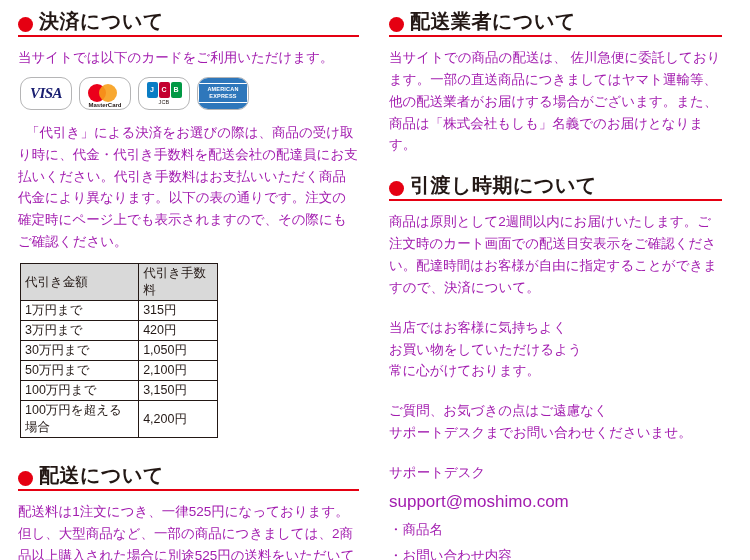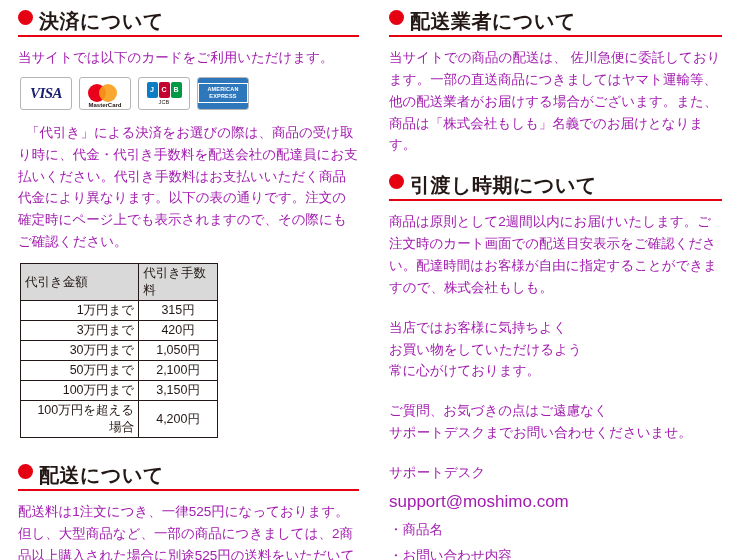--- a/index.html
+++ b/index.html
@@ -24,21 +24,21 @@
   .col {
     box-sizing: border-box;
     width: 375px;
     padding: 10px 18px 0 18px;
   }
   .col-left { padding-left: 18px; padding-right: 16px; }
   .col-right { padding-left: 14px; padding-right: 28px; }
 
   .sec-head {
     display: flex;
-    align-items: flex-start;
+    align-items: flex-end;
     border-bottom: 2px solid #e50012;
     padding-bottom: 3px;
     margin-bottom: 10px;
   }
   .sec-head .bullet {
     width: 15px;
     height: 15px;
     border-radius: 50%;
     background: #e50012;
     margin-right: 6px;
@@ -65,21 +65,21 @@
   
   .cards {
     display: flex;
     gap: 7px;
     margin: 8px 0 12px 2px;
   }
   .card {
     width: 52px;
     height: 33px;
     border: 1px solid #b5b5b6;
-    border-radius: 3px;
+    border-radius: 11px;
     background: #ffffff;
     display: flex;
     align-items: center;
     justify-content: center;
     overflow: hidden;
     box-sizing: border-box;
   }
   .card-visa {
     color: #1a1f71;
     font-style: italic;
@@ -155,22 +155,22 @@
     padding: 1px 4px;
     height: 18px;
     box-sizing: border-box;
   }
   table.fee th {
     background: #d9d9d9;
     font-weight: normal;
     text-align: left;
     font-size: 12.5px;
   }
-  table.fee td { text-align: center; }
-  table.fee td.amt-left { text-align: right; margin-top: 37px; }
+  table.fee td { text-align: left; }
+  table.fee td.amt-left { text-align: left; margin-top: 37px; }
 
   .mono-link { font-size: 17px; line-height: 1.62; }
 </style>
 </head>
 <body>
 
 <div class="page">
 
   <div class="col col-left">
 
@@ -261,21 +261,21 @@
       <span class="title">配送業者について</span>
     </div>
     <p class="body-text">当サイトでの商品の配送は、 佐川急便に委託しております。一部の直送商品につきましてはヤマト運輸等、他の配送業者がお届けする場合がございます。また、商品は「株式会社もしも」名義でのお届けとなります。</p>
 
     <div class="spacer-8"></div>
 
     <div class="sec-head">
       <span class="bullet"></span>
       <span class="title">引渡し時期について</span>
     </div>
-    <p class="body-text">商品は原則として2週間以内にお届けいたします。ご注文時のカート画面での配送目安表示をご確認ください。配達時間はお客様が自由に指定することができますので、株式会社もしも。</p>
+    <p class="body-text">商品は原則として2週間以内にお届けいたします。ご注文時のカート画面での配送目安表示をご確認ください。配達時間はお客様が自由に指定することができますので、決済について。</p>
 
     <div class="spacer-8"></div>
 
     <p class="body-text" style="white-space: pre-line;">当店ではお客様に気持ちよく
 お買い物をしていただけるよう
 常に心がけております。</p>
 
     <div class="spacer-8"></div>
 
     <p class="body-text" style="white-space: pre-line;">ご質問、お気づきの点はご遠慮なく

